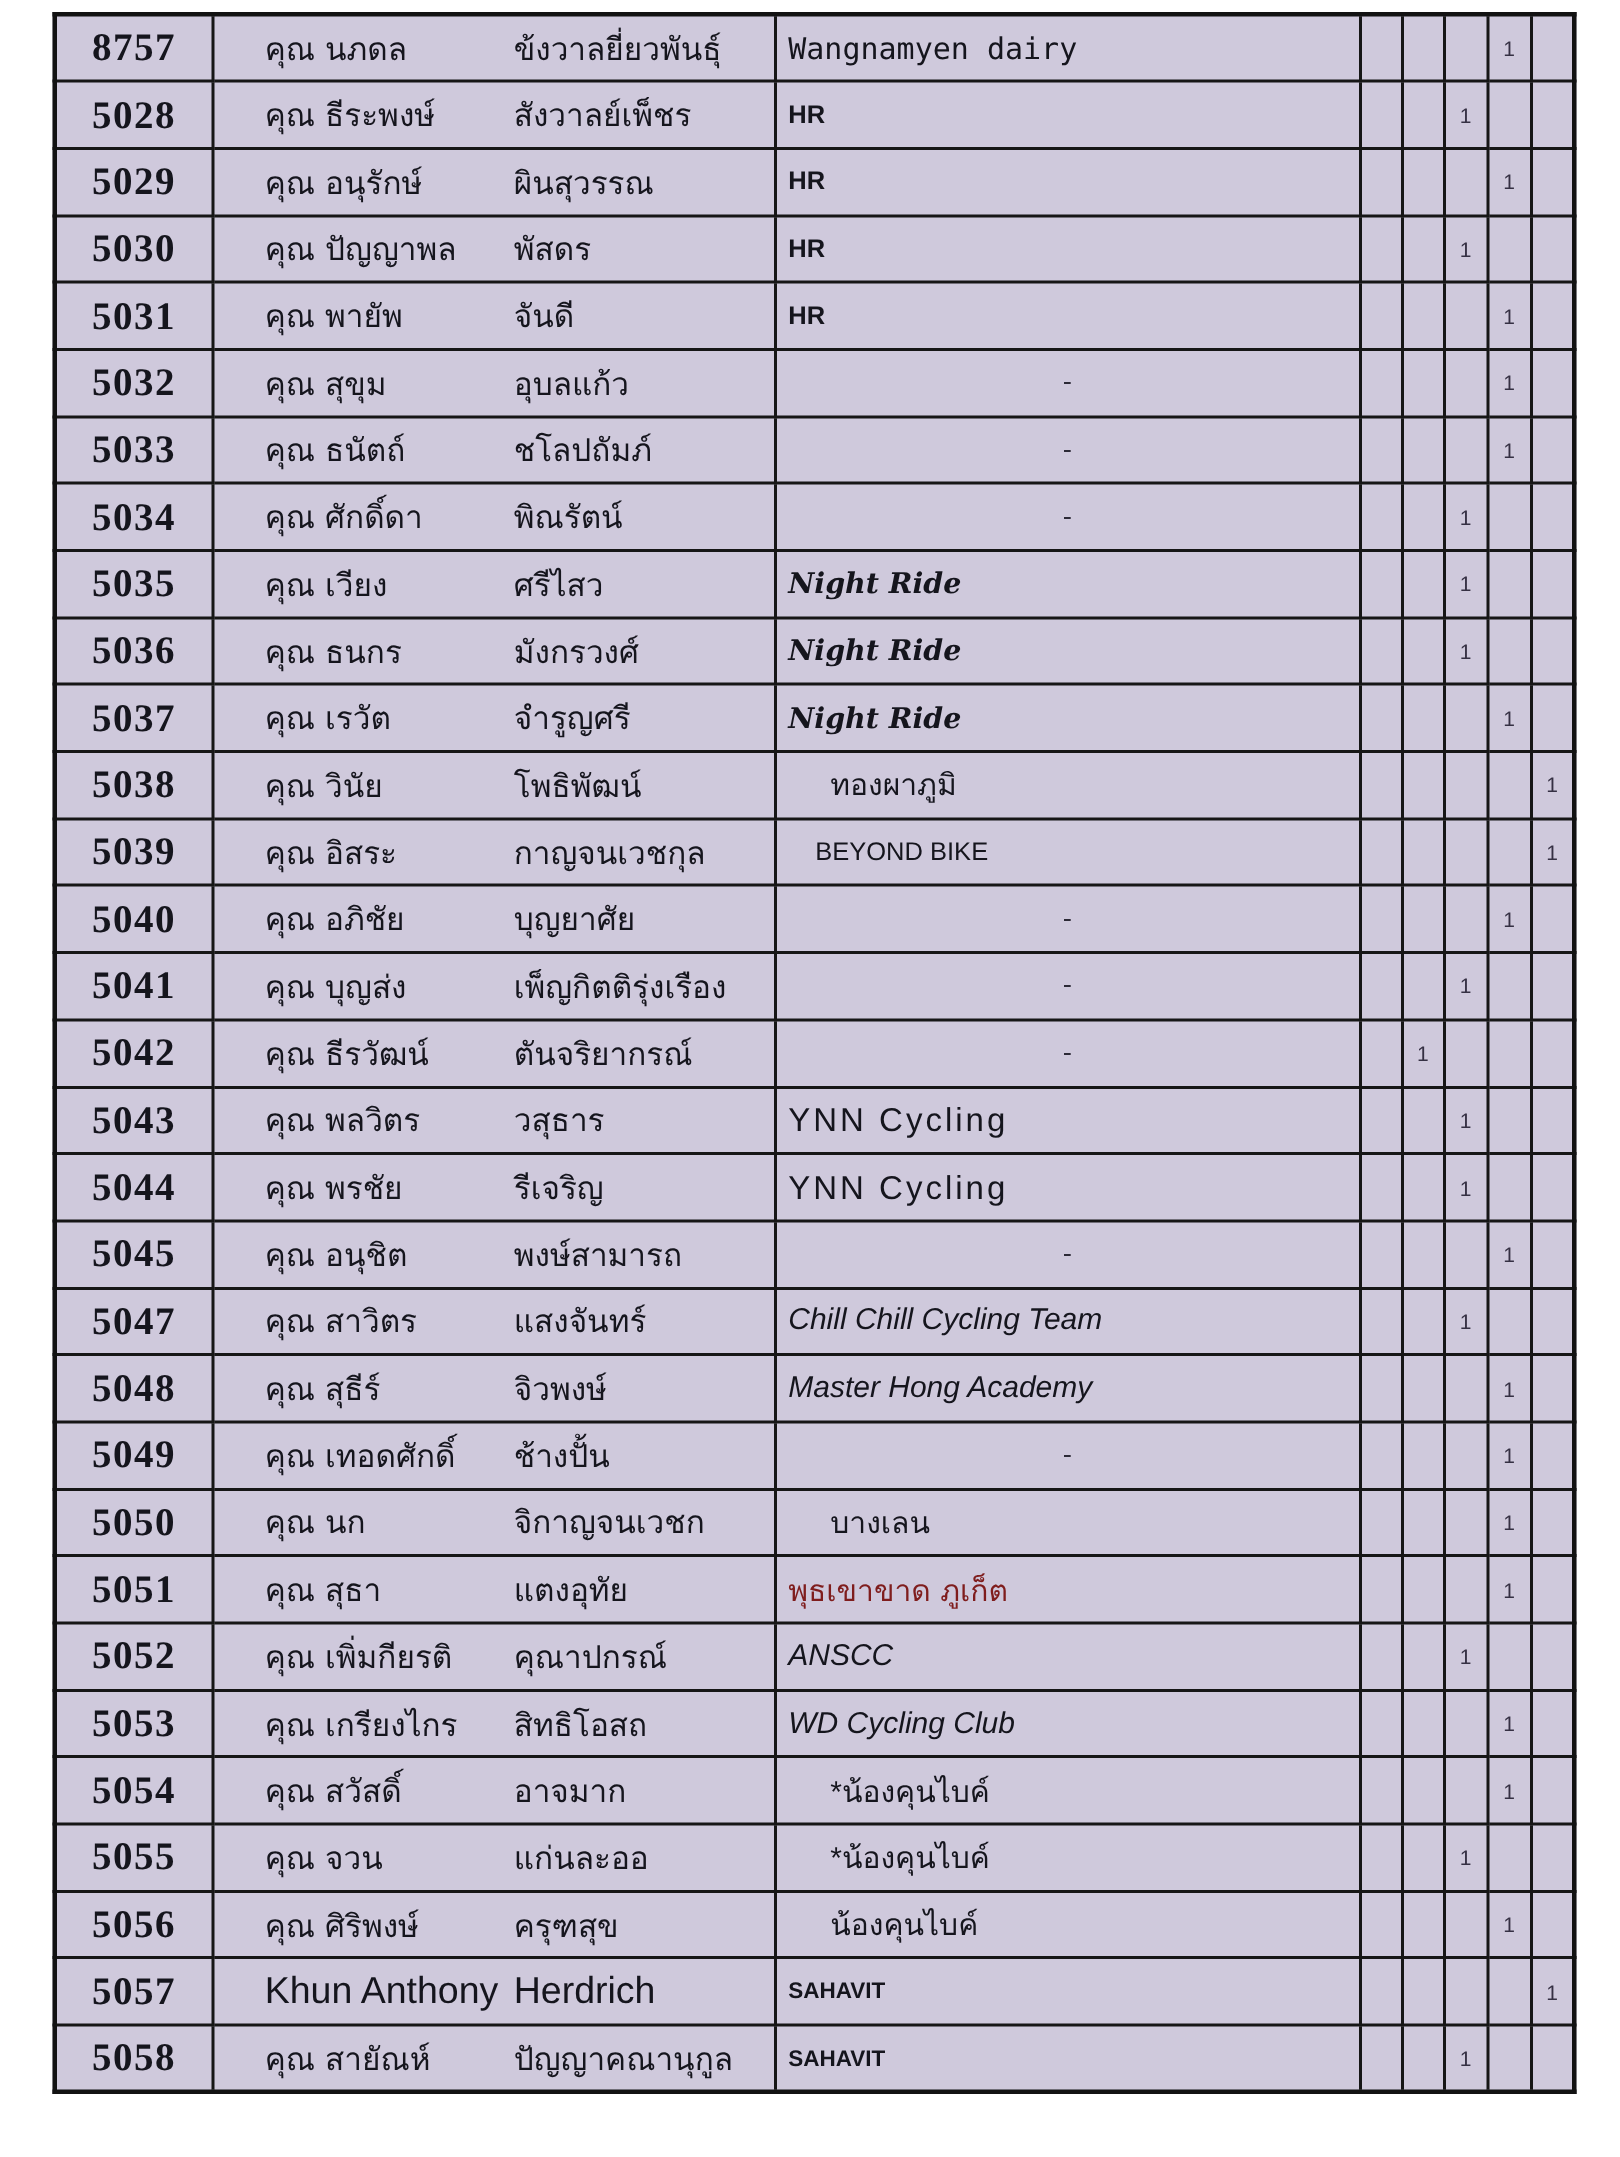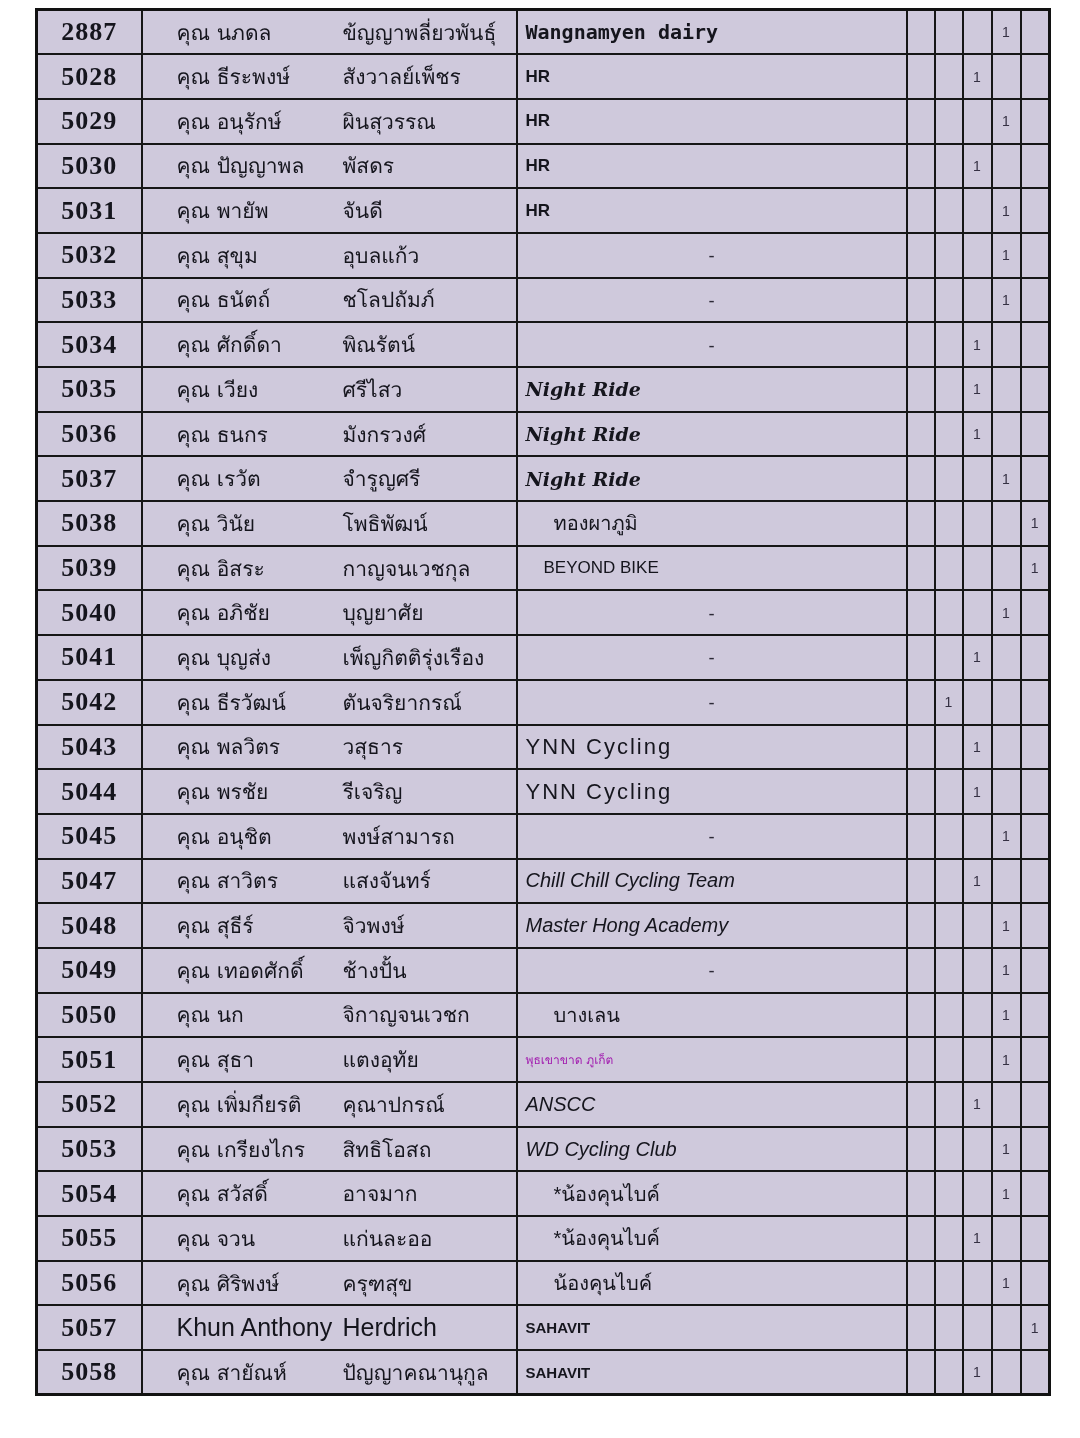--- a/index.html
+++ b/index.html
@@ -55,27 +55,27 @@
   .name-thai .fn, .name-thai .ln {
     font-family: "DejaVu Sans", sans-serif;
     font-size: 21px;
   }
   .name-latin .fn, .name-latin .ln {
     font-family: "Liberation Sans", sans-serif;
     font-size: 25px;
     font-stretch: condensed;
   }
   td.c-team { padding-left: 8px; }
-  td.c-team.t-mono    { font-family: "DejaVu Sans Mono", monospace; font-weight: bold; font-size: 20px; margin-left: 23px; }
+  td.c-team.t-mono    { font-family: "DejaVu Sans Mono", monospace; font-weight: normal; font-size: 20px; margin-left: 23px; }
   td.c-team.t-bold    { font-family: "Liberation Sans", sans-serif; font-weight: bold; font-size: 17px; }
   td.c-team.t-bold-sm { font-family: "Liberation Sans", sans-serif; font-weight: bold; font-size: 15px; border-radius: 16px; }
   td.c-team.t-dash    { text-align: center; padding-left: 0; font-size: 17px; color: #2c2936; }
   td.c-team.t-script  { font-family: "DejaVu Serif", serif; font-style: italic; font-weight: bold; font-size: 19px; }
   td.c-team.t-thai    { font-family: Liberation Sans, sans-serif; font-size: 20px; padding-left: 36px; }
-  td.c-team.t-thai-light { font-family: "DejaVu Sans", sans-serif; font-size: 12px; color: #a21caf; }
+  td.c-team.t-thai-light { font-family: "DejaVu Sans", sans-serif; font-size: 20px; color: #7f1d1d; }
   td.c-team.t-sans    { font-family: "Liberation Sans", sans-serif; font-size: 17px; padding-left: 26px; }
   td.c-team.t-wide    { font-family: "Liberation Sans", sans-serif; font-size: 22px; letter-spacing: 2px; }
   td.c-team.t-italic  { font-family: "Liberation Sans", sans-serif; font-style: italic; font-size: 20px; }
   td.c-mark {
     text-align: center;
     font-family: "Liberation Sans", sans-serif;
     font-size: 14px;
     color: #353043;
   }
 </style>
@@ -89,22 +89,22 @@
       <col style="width:375px">
       <col style="width:390px">
       <col style="width:28px">
       <col style="width:28px">
       <col style="width:29px">
       <col style="width:29px">
       <col style="width:29px">
     </colgroup>
     <tbody>
         <tr>
-          <td class="c-id">2887</td>
-          <td class="c-name name-thai"><span class="fn">คุณ นภดล</span><span class="ln">ข้ญญาพลี่ยวพันธุ์</span></td>
+          <td class="c-id">8757</td>
+          <td class="c-name name-thai"><span class="fn">คุณ นภดล</span><span class="ln">ข้งวาลยี่ยวพันธุ์</span></td>
           <td class="c-team t-mono">Wangnamyen dairy</td>
           <td class="c-mark"></td>
           <td class="c-mark"></td>
           <td class="c-mark"></td>
           <td class="c-mark">1</td>
           <td class="c-mark"></td>
         </tr>
         <tr>
           <td class="c-id">5028</td>
           <td class="c-name name-thai"><span class="fn">คุณ ธีระพงษ์</span><span class="ln">สังวาลย์เพ็ชร</span></td>

